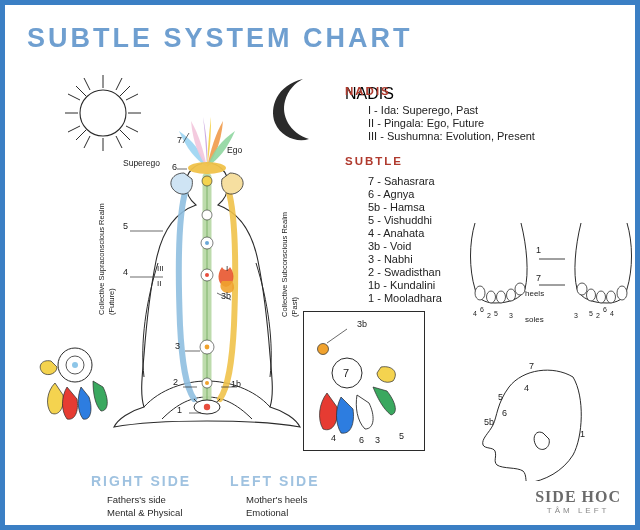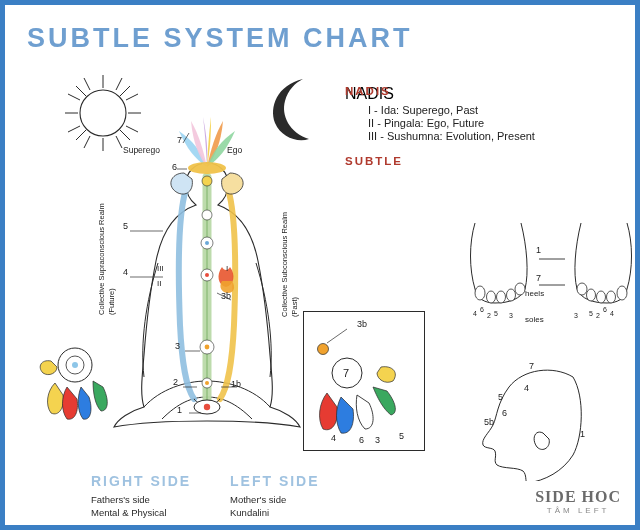--- a/index.html
+++ b/index.html
@@ -42,21 +42,21 @@
     transform-origin:0 0;
     transform:rotate(-90deg);
     white-space:nowrap;font-size:7.5px;color:#222;
     text-align:center;
   }
 
   
   .side-head{
     color:#9fc2e0;font-weight:bold;font-size:14px;letter-spacing:2px;
   }
-  .side-sub{color:#2a2a2a;font-size:9.5px;line-height:13px;}
+  .side-sub{color:#2a2a2a;font-size:9.5px;line-height:13px;margin-left:16px;}
 
   
   #wm{right:14px;bottom:10px;text-align:center;}
   #wm .wm1{font-size:16px;font-weight:bold;color:#6b6b6b;letter-spacing:1px;font-family:"Liberation Serif",serif;}
   #wm .wm2{font-size:8px;color:#8a8a8a;letter-spacing:3px;}
 
   
   .body-fill{fill:#ffffff;stroke:#2b2b2b;stroke-width:1.1;}
   .thin{fill:none;stroke:#2b2b2b;stroke-width:1;}
 
@@ -97,20 +97,32 @@
 
   <div class="abs" style="left:340px;top:80px;">NADIS</div>
   <div class="abs sect-head" style="left:340px;top:80px;">NADIS</div>
   <div class="abs" style="left:363px;top:99px;">
     <div class="sect-line">I - Ida: Superego, Past</div>
     <div class="sect-line">II - Pingala: Ego, Future</div>
     <div class="sect-line">III - Sushumna: Evolution, Present</div>
   </div>
 
   <div class="abs sect-head" style="left:340px;top:150px;">SUBTLE</div>
+  <div class="abs" style="left:363px;top:170px;">
+    <div class="sect-line">7 - Sahasrara</div>
+    <div class="sect-line">6 - Agnya</div>
+    <div class="sect-line">5b - Hamsa</div>
+    <div class="sect-line">5 - Vishuddhi</div>
+    <div class="sect-line">4 - Anahata</div>
+    <div class="sect-line">3b - Void</div>
+    <div class="sect-line">3 - Nabhi</div>
+    <div class="sect-line">2 - Swadisthan</div>
+    <div class="sect-line">1b - Kundalini</div>
+    <div class="sect-line">1 - Mooladhara</div>
+  </div>
 
   <svg class="abs" style="left:95px;top:110px;" width="215" height="350">
 
     <circle cx="107" cy="232" r="52" fill="#e6efe0" stroke="none"></circle>
     <circle cx="107" cy="232" r="52" fill="none" stroke="#9bbf8d" stroke-width="1"></circle>
 
     <path class="body-fill" d="M107 48
       C 95 48 86 57 86 69
       C 86 79 91 86 96 90
       C 76 97 62 116 56 146
@@ -166,21 +178,21 @@
       <circle cx="107" cy="232" r="7" fill="#ffffff" stroke="#2b2b2b" stroke-width="0.6"></circle>
       <circle cx="107" cy="232" r="2.4" fill="#f0a22e"></circle>
       <circle cx="107" cy="268" r="5" fill="#ffffff" stroke="#2b2b2b" stroke-width="0.6"></circle>
       <circle cx="107" cy="268" r="2" fill="#f0a22e"></circle>
     </g>
 
     <path d="M122 152 C 116 160 118 170 126 172 C 134 170 136 160 130 152 C 128 156 124 156 122 152 Z" fill="#e8552e" opacity="0.9"></path>
     <path d="M122 166 C 118 172 122 178 128 178 C 134 178 136 172 132 166 Z" fill="#f0a22e" opacity="0.9"></path>
   </svg>
 
-  <div class="abs lbl" style="left:118px;top:140px;font-size:8.5px;">Superego</div>
+  <div class="abs lbl" style="left:118px;top:153px;font-size:8.5px;">Superego</div>
   <div class="abs lbl" style="left:222px;top:140px;font-size:8.5px;">Ego</div>
 
   <div class="abs" style="left:92px;top:310px;">
     <div class="vert" style="position:absolute;left:0;top:0;">
       <span>Collective Supraconscious Realm</span>
     </div>
     <div class="vert" style="position:absolute;left:10px;top:0;">
       <span>(Future)</span>
     </div>
   </div>
@@ -319,22 +331,22 @@
   <div class="abs lbl" style="left:479px;top:412px;">5b</div>
   <div class="abs lbl" style="left:575px;top:424px;">1</div>
 
   <div class="abs" style="left:86px;top:468px;">
     <div class="side-head">RIGHT SIDE</div>
     <div class="side-sub" style="margin-top:4px;">Fathers's side</div>
     <div class="side-sub">Mental &amp; Physical</div>
   </div>
   <div class="abs" style="left:225px;top:468px;">
     <div class="side-head">LEFT SIDE</div>
-    <div class="side-sub" style="margin-top:4px;">Mother's side</div>
-    <div class="side-sub">Kundalini</div>
+    <div class="side-sub" style="margin-top:4px;">Mother's heels</div>
+    <div class="side-sub">Emotional</div>
   </div>
 
   <div class="abs" id="wm">
     <div class="wm1">SIDE HOC</div>
     <div class="wm2">TÂM LEFT</div>
   </div>
 
 </div>
 
 </body></html>

